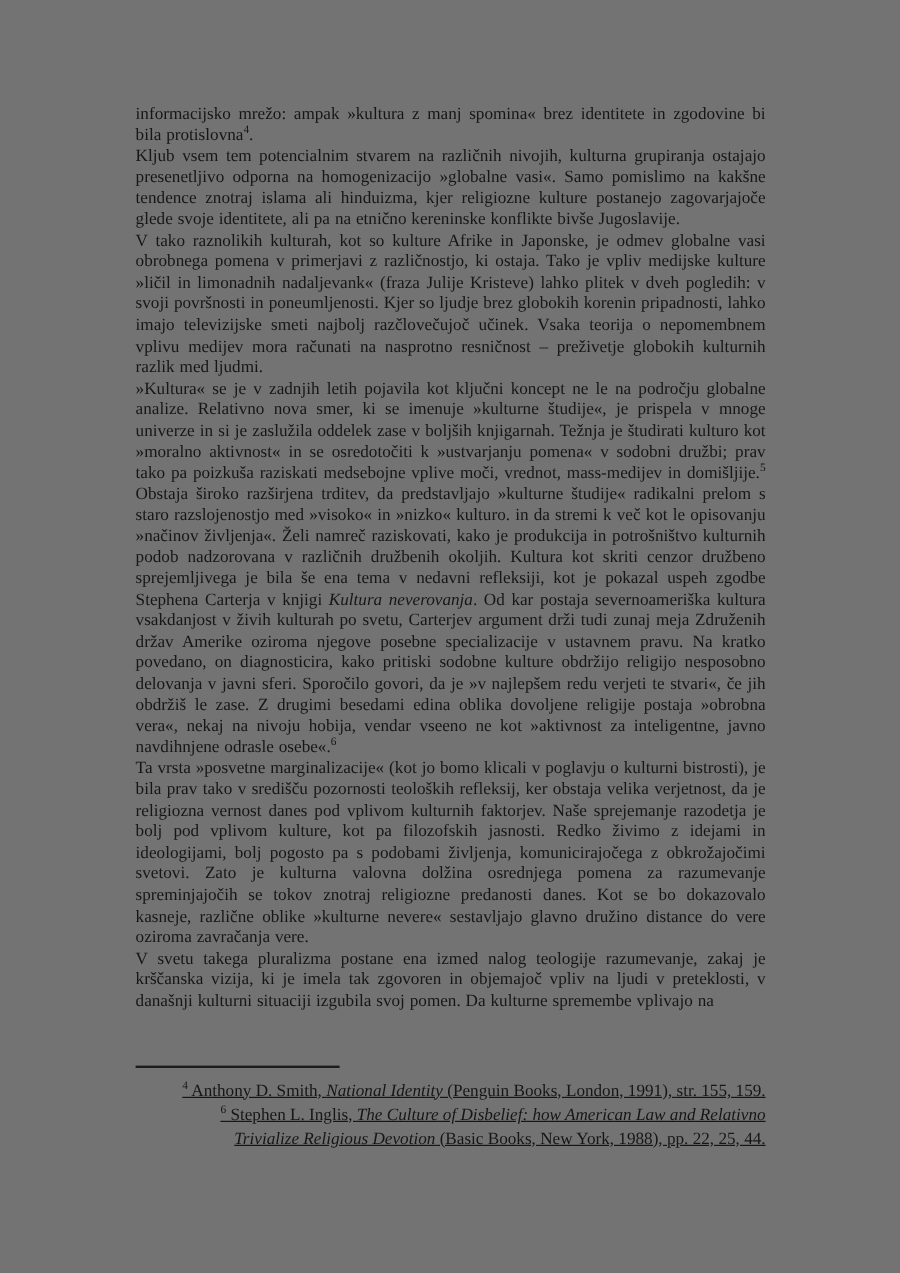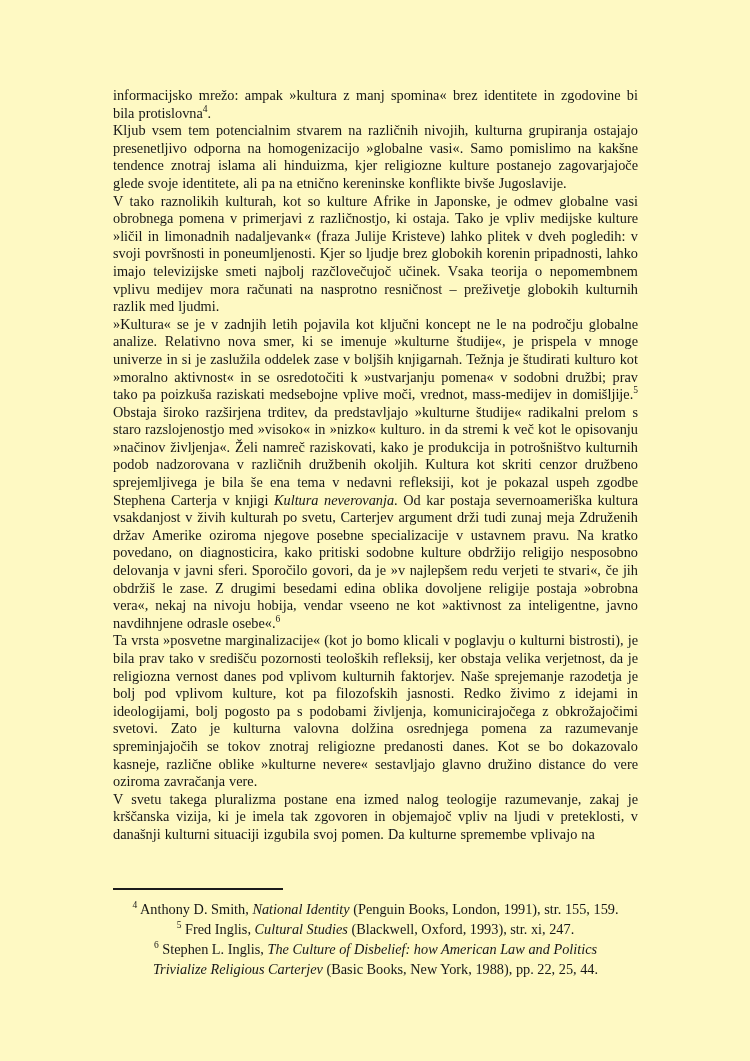--- a/index.html
+++ b/index.html
@@ -4,21 +4,21 @@
 <style>
   html, body {
     margin: 0;
     padding: 0;
     background: #ffffff;
   }
   .page {
     position: relative;
     width: 750px;
     height: 1061px;
-    background: #fef9c3;
+    background: #737373;
     color: #161616;
     font-family: "Liberation Serif", "DejaVu Serif", serif;
     overflow: hidden;
   }
   .body-text {
     position: absolute;
     left: 113px;
     top: 87px;
     width: 525px;
   }
@@ -46,37 +46,37 @@
   .fn-rule {
     width: 170px;
     height: 1.6px;
     background: #1c1c1c;
     margin: 0 0 9px 0;
   }
   .footnote {
     margin: 0;
     font-size: 14.3px;
     line-height: 20px;
-    text-align: center;
+    text-align: right;
+    text-decoration: underline;
   }
 </style>
 </head>
 <body>
 
 <div class="page">
 
   <div class="body-text">
     <p class="para"><span>informacijsko mrežo: ampak »kultura z manj spomina« brez identitete in zgodovine bi bila protislovna</span><sup>4</sup><span>.</span></p>
     <p class="para"><span>Kljub vsem tem potencialnim stvarem na različnih nivojih, kulturna grupiranja ostajajo presenetljivo odporna na homogenizacijo »globalne vasi«. Samo pomislimo na kakšne tendence znotraj islama ali hinduizma, kjer religiozne kulture postanejo zagovarjajoče glede svoje identitete, ali pa na etnično kereninske konflikte bivše Jugoslavije.</span></p>
     <p class="para"><span>V tako raznolikih kulturah, kot so kulture Afrike in Japonske, je odmev globalne vasi obrobnega pomena v primerjavi z različnostjo, ki ostaja. Tako je vpliv medijske kulture »ličil in limonadnih nadaljevank« (fraza Julije Kristeve) lahko plitek v dveh pogledih: v svoji površnosti in poneumljenosti. Kjer so ljudje brez globokih korenin pripadnosti, lahko imajo televizijske smeti najbolj razčlovečujoč učinek. Vsaka teorija o nepomembnem vplivu medijev mora računati na nasprotno resničnost – preživetje globokih kulturnih razlik med ljudmi.</span></p>
     <p class="para"><span>»Kultura« se je v zadnjih letih pojavila kot ključni koncept ne le na področju globalne analize. Relativno nova smer, ki se imenuje »kulturne študije«, je prispela v mnoge univerze in si je zaslužila oddelek zase v boljših knjigarnah. Težnja je študirati kulturo kot »moralno aktivnost« in se osredotočiti k »ustvarjanju pomena« v sodobni družbi; prav tako pa poizkuša raziskati medsebojne vplive moči, vrednot, mass-medijev in domišljije.</span><sup>5</sup><span> Obstaja široko razširjena trditev, da predstavljajo »kulturne študije« radikalni prelom s staro razslojenostjo med »visoko« in »nizko« kulturo. in da stremi k več kot le opisovanju »načinov življenja«. Želi namreč raziskovati, kako je produkcija in potrošništvo kulturnih podob nadzorovana v različnih družbenih okoljih. Kultura kot skriti cenzor družbeno sprejemljivega je bila še ena tema v nedavni refleksiji, kot je pokazal uspeh zgodbe Stephena Carterja v knjigi </span><span class="it">Kultura neverovanja</span><span>. Od kar postaja severnoameriška kultura vsakdanjost v živih kulturah po svetu, Carterjev argument drži tudi zunaj meja Združenih držav Amerike oziroma njegove posebne specializacije v ustavnem pravu. Na kratko povedano, on diagnosticira, kako pritiski sodobne kulture obdržijo religijo nesposobno delovanja v javni sferi. Sporočilo govori, da je »v najlepšem redu verjeti te stvari«, če jih obdržiš le zase. Z drugimi besedami edina oblika dovoljene religije postaja »obrobna vera«, nekaj na nivoju hobija, vendar vseeno ne kot »aktivnost za inteligentne, javno navdihnjene odrasle osebe«.</span><sup>6</sup></p>
     <p class="para"><span>Ta vrsta »posvetne marginalizacije« (kot jo bomo klicali v poglavju o kulturni bistrosti), je bila prav tako v središču pozornosti teoloških refleksij, ker obstaja velika verjetnost, da je religiozna vernost danes pod vplivom kulturnih faktorjev. Naše sprejemanje razodetja je bolj pod vplivom kulture, kot pa filozofskih jasnosti. Redko živimo z idejami in ideologijami, bolj pogosto pa s podobami življenja, komunicirajočega z obkrožajočimi svetovi. Zato je kulturna valovna dolžina osrednjega pomena za razumevanje spreminjajočih se tokov znotraj religiozne predanosti danes. Kot se bo dokazovalo kasneje, različne oblike »kulturne nevere« sestavljajo glavno družino distance do vere oziroma zavračanja vere.</span></p>
     <p class="para"><span>V svetu takega pluralizma postane ena izmed nalog teologije razumevanje, zakaj je krščanska vizija, ki je imela tak zgovoren in objemajoč vpliv na ljudi v preteklosti, v današnji kulturni situaciji izgubila svoj pomen. Da kulturne spremembe vplivajo na</span></p>
   </div>
 
   <div class="footnote-area">
     <div class="fn-rule"></div>
     <p class="footnote"><sup>4</sup><span> Anthony D. Smith, </span><span class="it">National Identity</span><span> (Penguin Books, London, 1991), str. 155, 159.</span></p>
-    <p class="footnote"><sup>5</sup><span> Fred Inglis, </span><span class="it">Cultural Studies</span><span> (Blackwell, Oxford, 1993), str. xi, 247.</span></p>
-    <p class="footnote"><sup>6</sup><span> Stephen L. Inglis, </span><span class="it">The Culture of Disbelief: how American Law and Politics</span><br><span class="it">Trivialize Religious Carterjev</span><span> (Basic Books, New York, 1988), pp. 22, 25, 44.</span></p>
+    <p class="footnote"><sup>6</sup><span> Stephen L. Inglis, </span><span class="it">The Culture of Disbelief: how American Law and Relativno</span><br><span class="it">Trivialize Religious Devotion</span><span> (Basic Books, New York, 1988), pp. 22, 25, 44.</span></p>
   </div>
 
 </div>
 
 </body></html>

